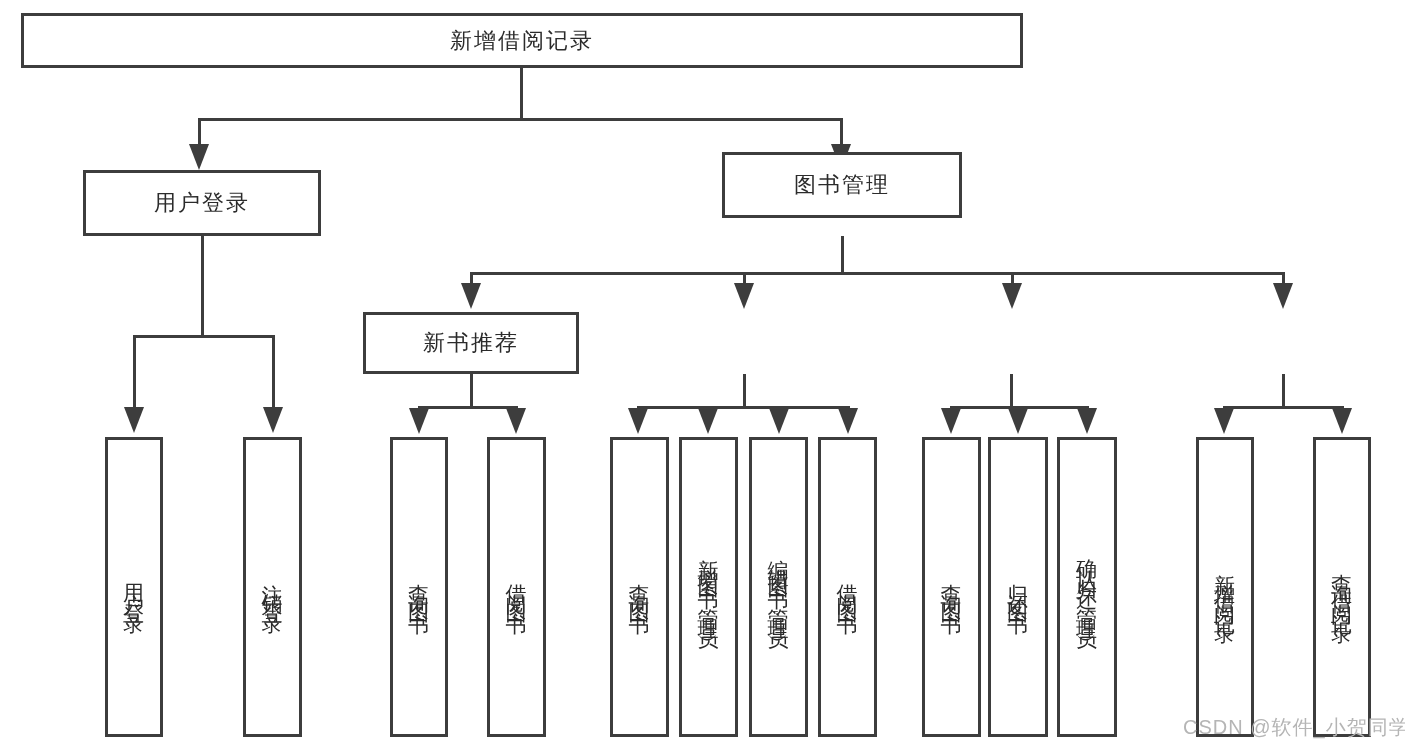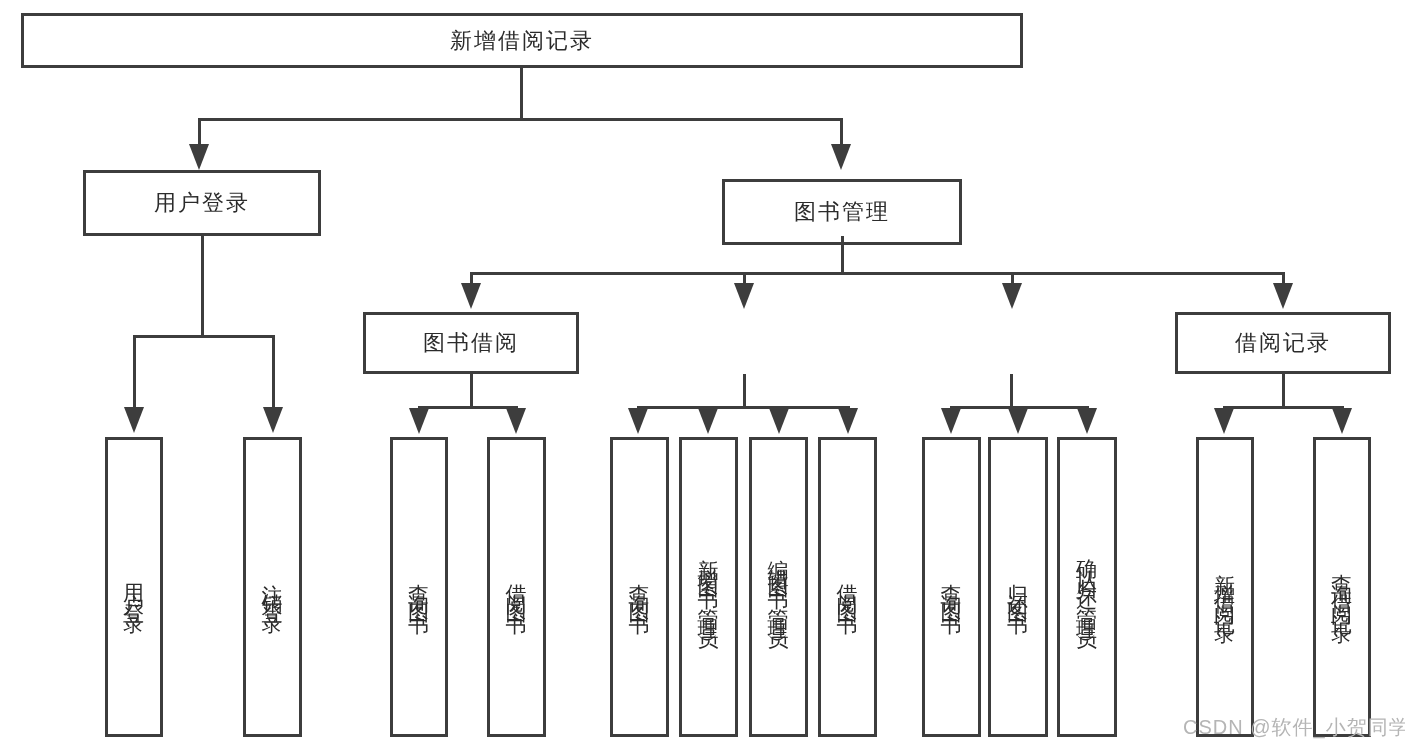--- a/index.html
+++ b/index.html
@@ -93,21 +93,21 @@
   <div class="v" style="left:520px; top:68px; height:52px;"></div>
   <div class="h" style="left:198px; top:118px; width:645px;"></div>
   <div class="v" style="left:198px; top:119px; height:28px;"></div>
   <div class="arr" style="left:189px; top:144px;"></div>
   <div class="v" style="left:840px; top:119px; height:28px;"></div>
   <div class="arr" style="left:831px; top:144px;"></div>
 
   <div class="box" style="left:83px; top:170px; width:238px; height:66px;">
     <span>用户登录</span>
   </div>
-  <div class="box" style="left:722px; top:179px; width:240px; height:66px;">
+  <div class="box" style="left:722px; top:152px; width:240px; height:66px;">
     <span>图书管理</span>
   </div>
 
   <div class="v" style="left:201px; top:236px; height:101px;"></div>
   <div class="h" style="left:133px; top:335px; width:142px;"></div>
   <div class="v" style="left:133px; top:336px; height:73px;"></div>
   <div class="arr" style="left:124px; top:407px;"></div>
   <div class="v" style="left:272px; top:336px; height:73px;"></div>
   <div class="arr" style="left:263px; top:407px;"></div>
 
@@ -116,24 +116,21 @@
   <div class="v" style="left:470px; top:273px; height:12px;"></div>
   <div class="arr" style="left:461px; top:283px;"></div>
   <div class="v" style="left:743px; top:273px; height:12px;"></div>
   <div class="arr" style="left:734px; top:283px;"></div>
   <div class="v" style="left:1011px; top:273px; height:12px;"></div>
   <div class="arr" style="left:1002px; top:283px;"></div>
   <div class="v" style="left:1282px; top:273px; height:12px;"></div>
   <div class="arr" style="left:1273px; top:283px;"></div>
 
   <div class="box" style="left:363px; top:312px; width:216px; height:62px;">
-    <span>图书借阅</span>
-  </div>
-  <div class="box" style="left:1175px; top:312px; width:216px; height:62px;">
-    <span>借阅记录</span>
+    <span>新书推荐</span>
   </div>
 
   <div class="v" style="left:470px; top:374px; height:34px;"></div>
   <div class="h" style="left:418px; top:406px; width:100px;"></div>
   <div class="arr" style="left:409px; top:408px;"></div>
   <div class="arr" style="left:506px; top:408px;"></div>
 
   <div class="v" style="left:743px; top:374px; height:34px;"></div>
   <div class="h" style="left:637px; top:406px; width:213px;"></div>
   <div class="arr" style="left:628px; top:408px;"></div>

